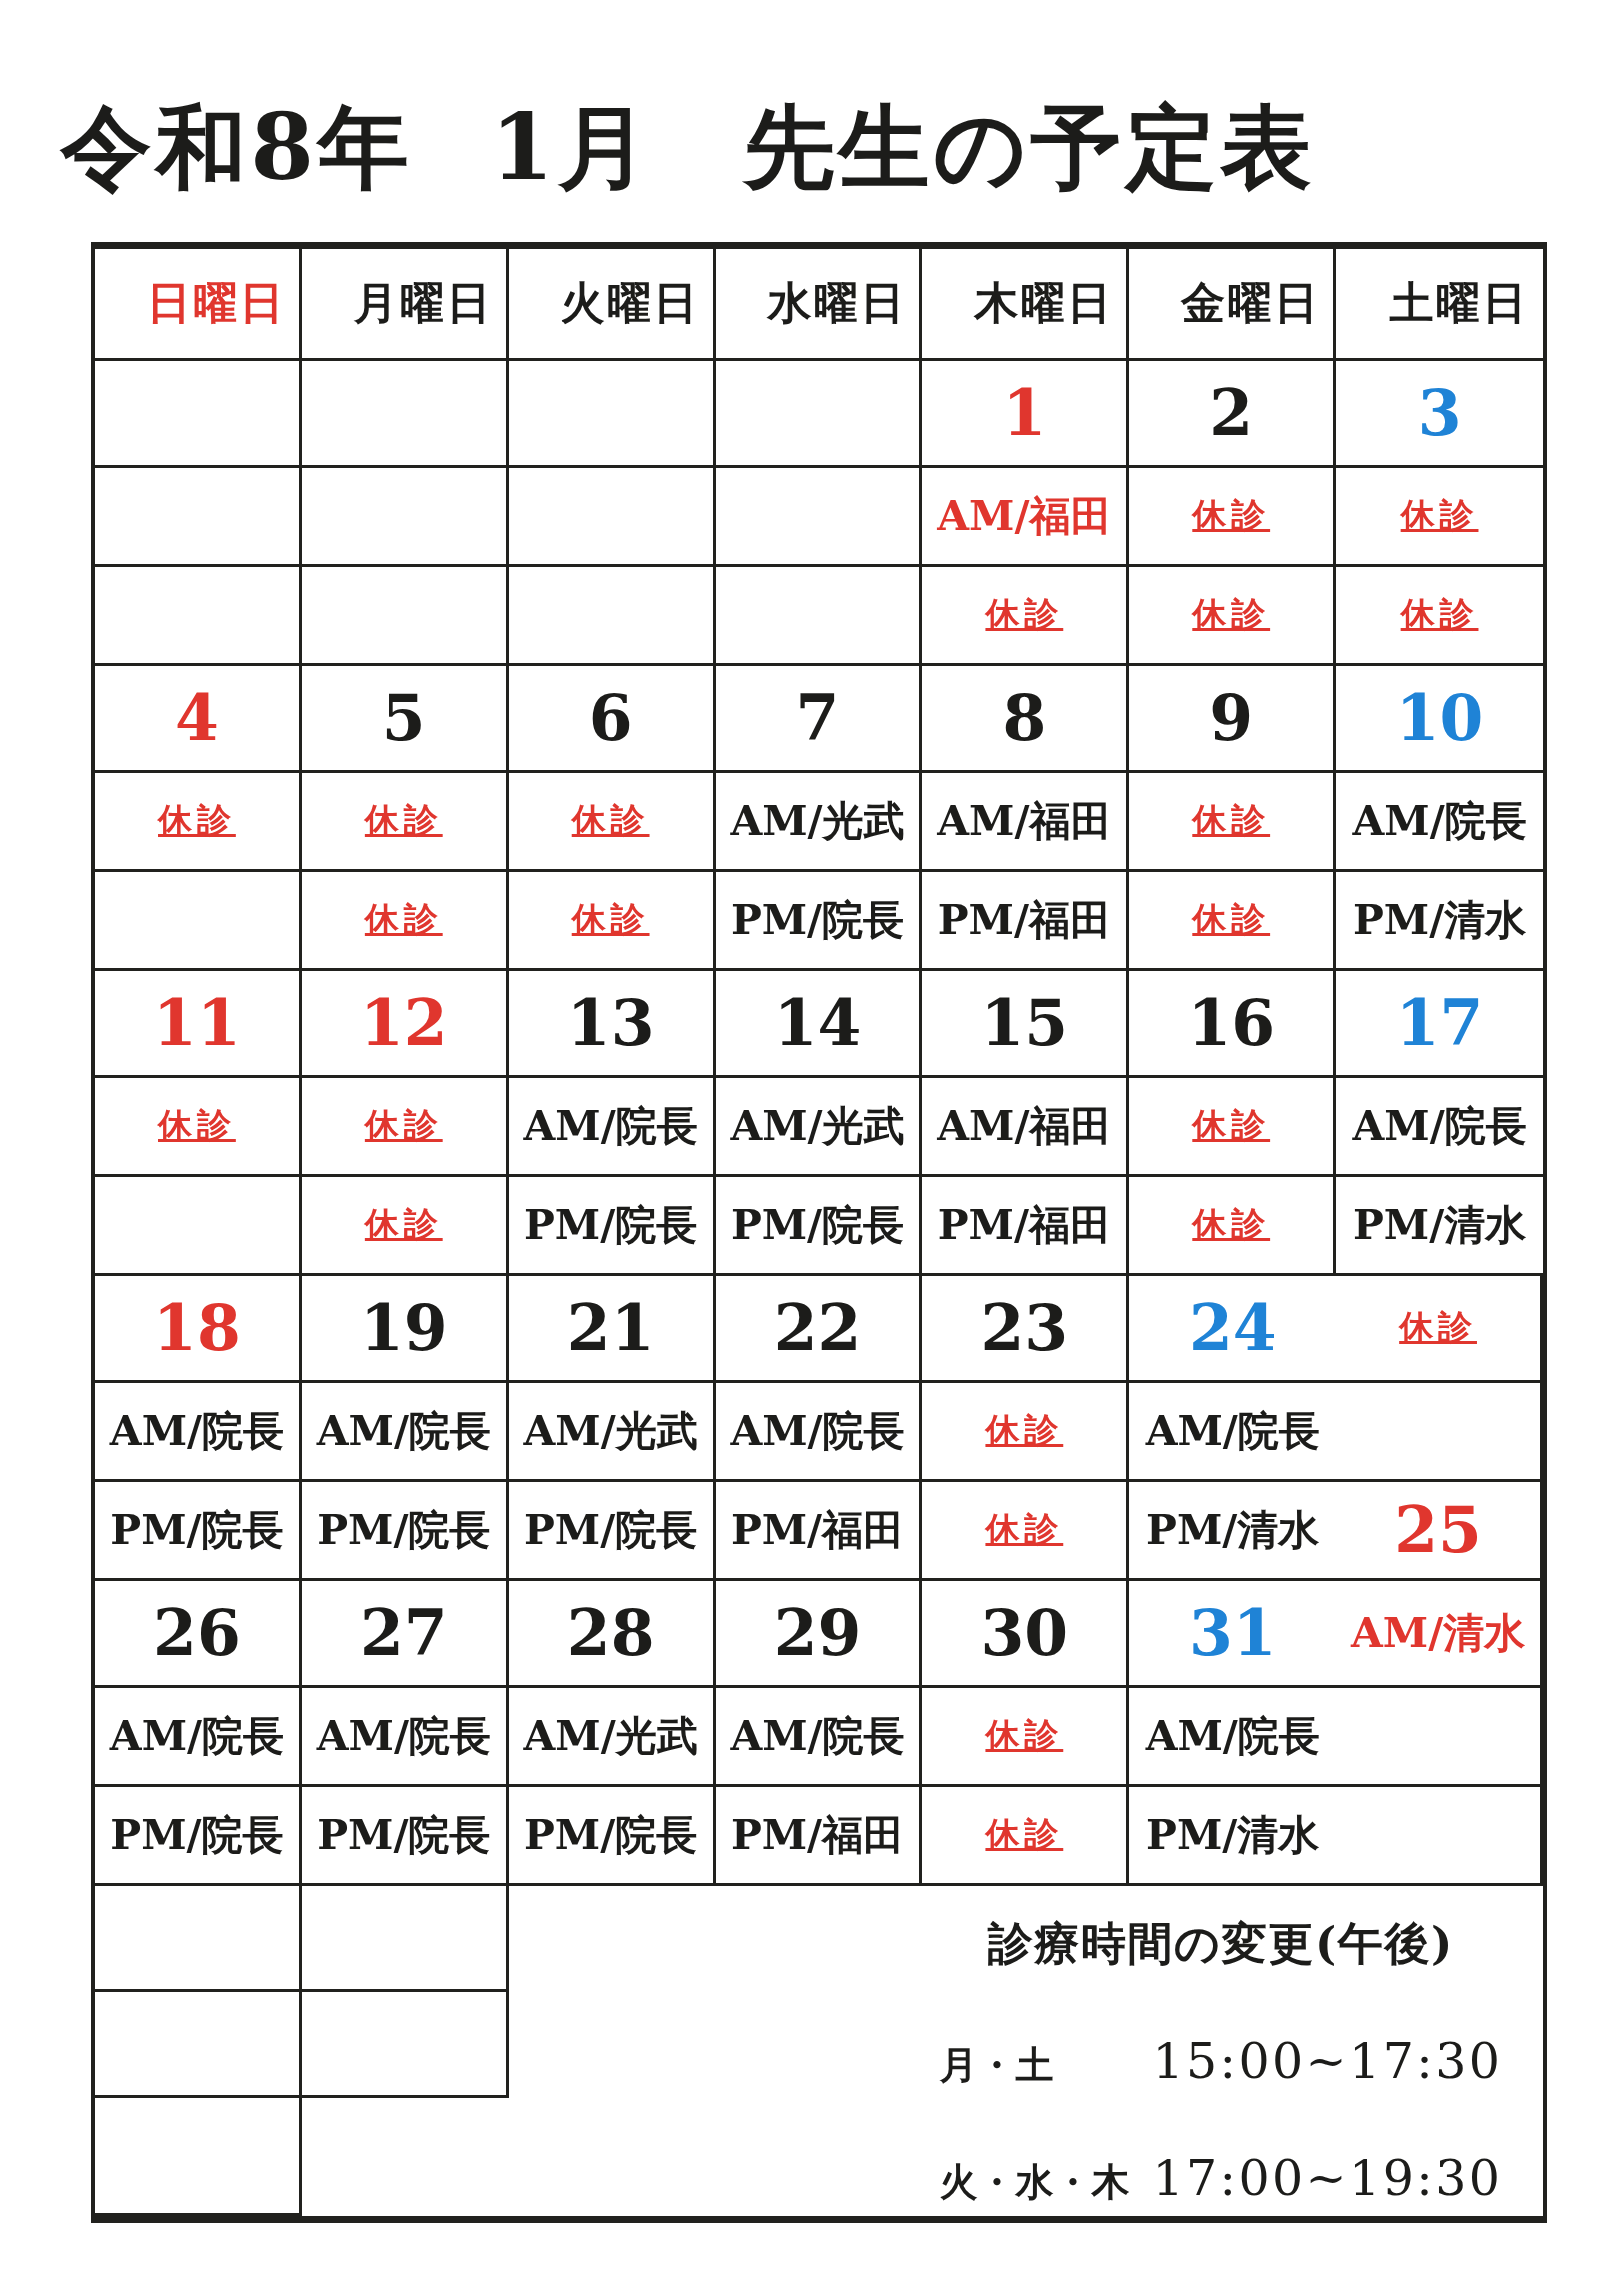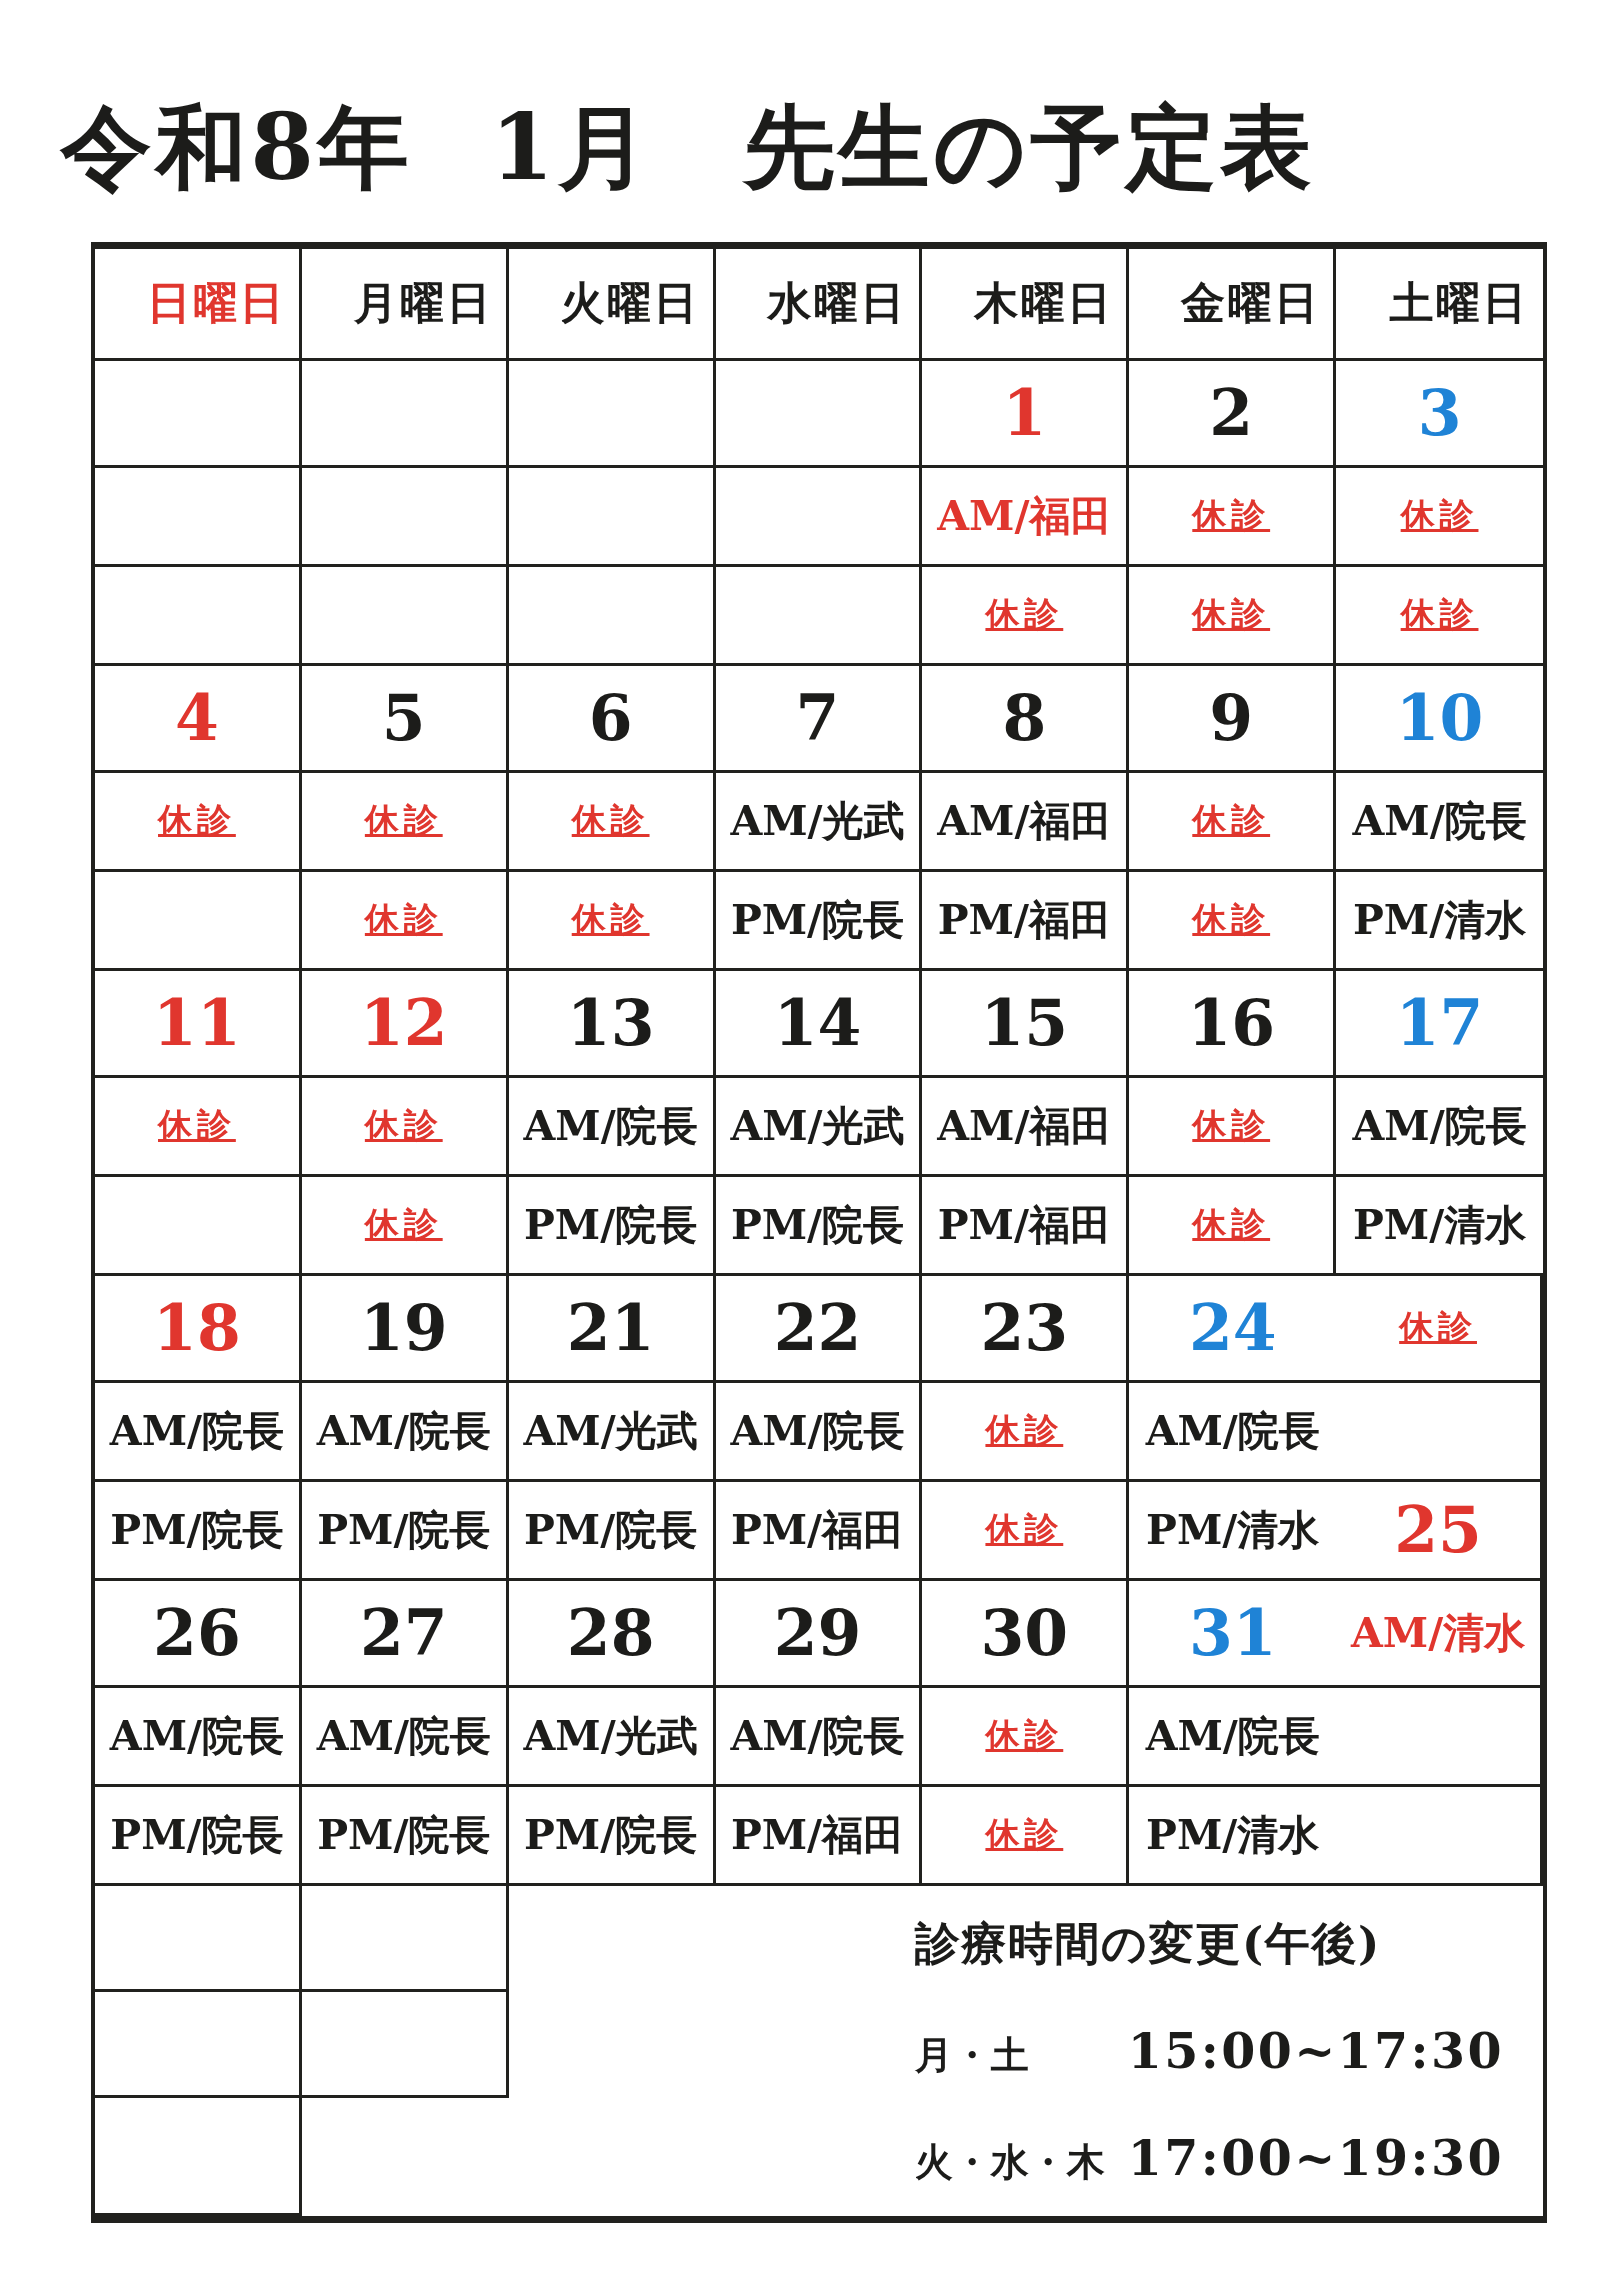--- a/index.html
+++ b/index.html
@@ -42,28 +42,28 @@
   }
   .cell.lastcol{border-right:none;}
   .head{font-size:44px;font-weight:700;letter-spacing:2.4px;padding-left:39px;}
   .date{font-size:63px;font-weight:700;}
   .sched{font-size:41px;font-weight:700;}
   .sched.off{font-size:34px;letter-spacing:4.9px;text-decoration:underline;}
   .red{color:var(--red);}
   .blue{color:var(--blue);}
   .notice{
     grid-row:17/20;grid-column:3/8;
-    display:flex;flex-direction:column;align-items:flex-start;
+    display:flex;flex-direction:column;align-items:center;
     box-sizing:border-box;
-    padding:28px 16px 0 406px;gap:25px;
+    padding:28px 16px 0 406px;gap:36px;
   }
   .notice-title{font-size:45px;font-weight:700;letter-spacing:1.6px;}
   .notice-line{display:flex;align-items:baseline;margin-top:23px;}
   .notice-days{width:213px;font-size:38px;font-weight:700;flex:0 0 auto;}
-  .notice-time{font-size:49px;font-weight:700;letter-spacing:2.4px;}
+  .notice-time{font-size:49px;font-weight:400;letter-spacing:2.4px;}
 </style>
 </head>
 <body>
 
 <h1 class="title">
   <span class="t-era">令和8年</span>
   <span class="t-month">1月</span>
   <span class="t-label">先生の予定表</span>
 </h1>
 

